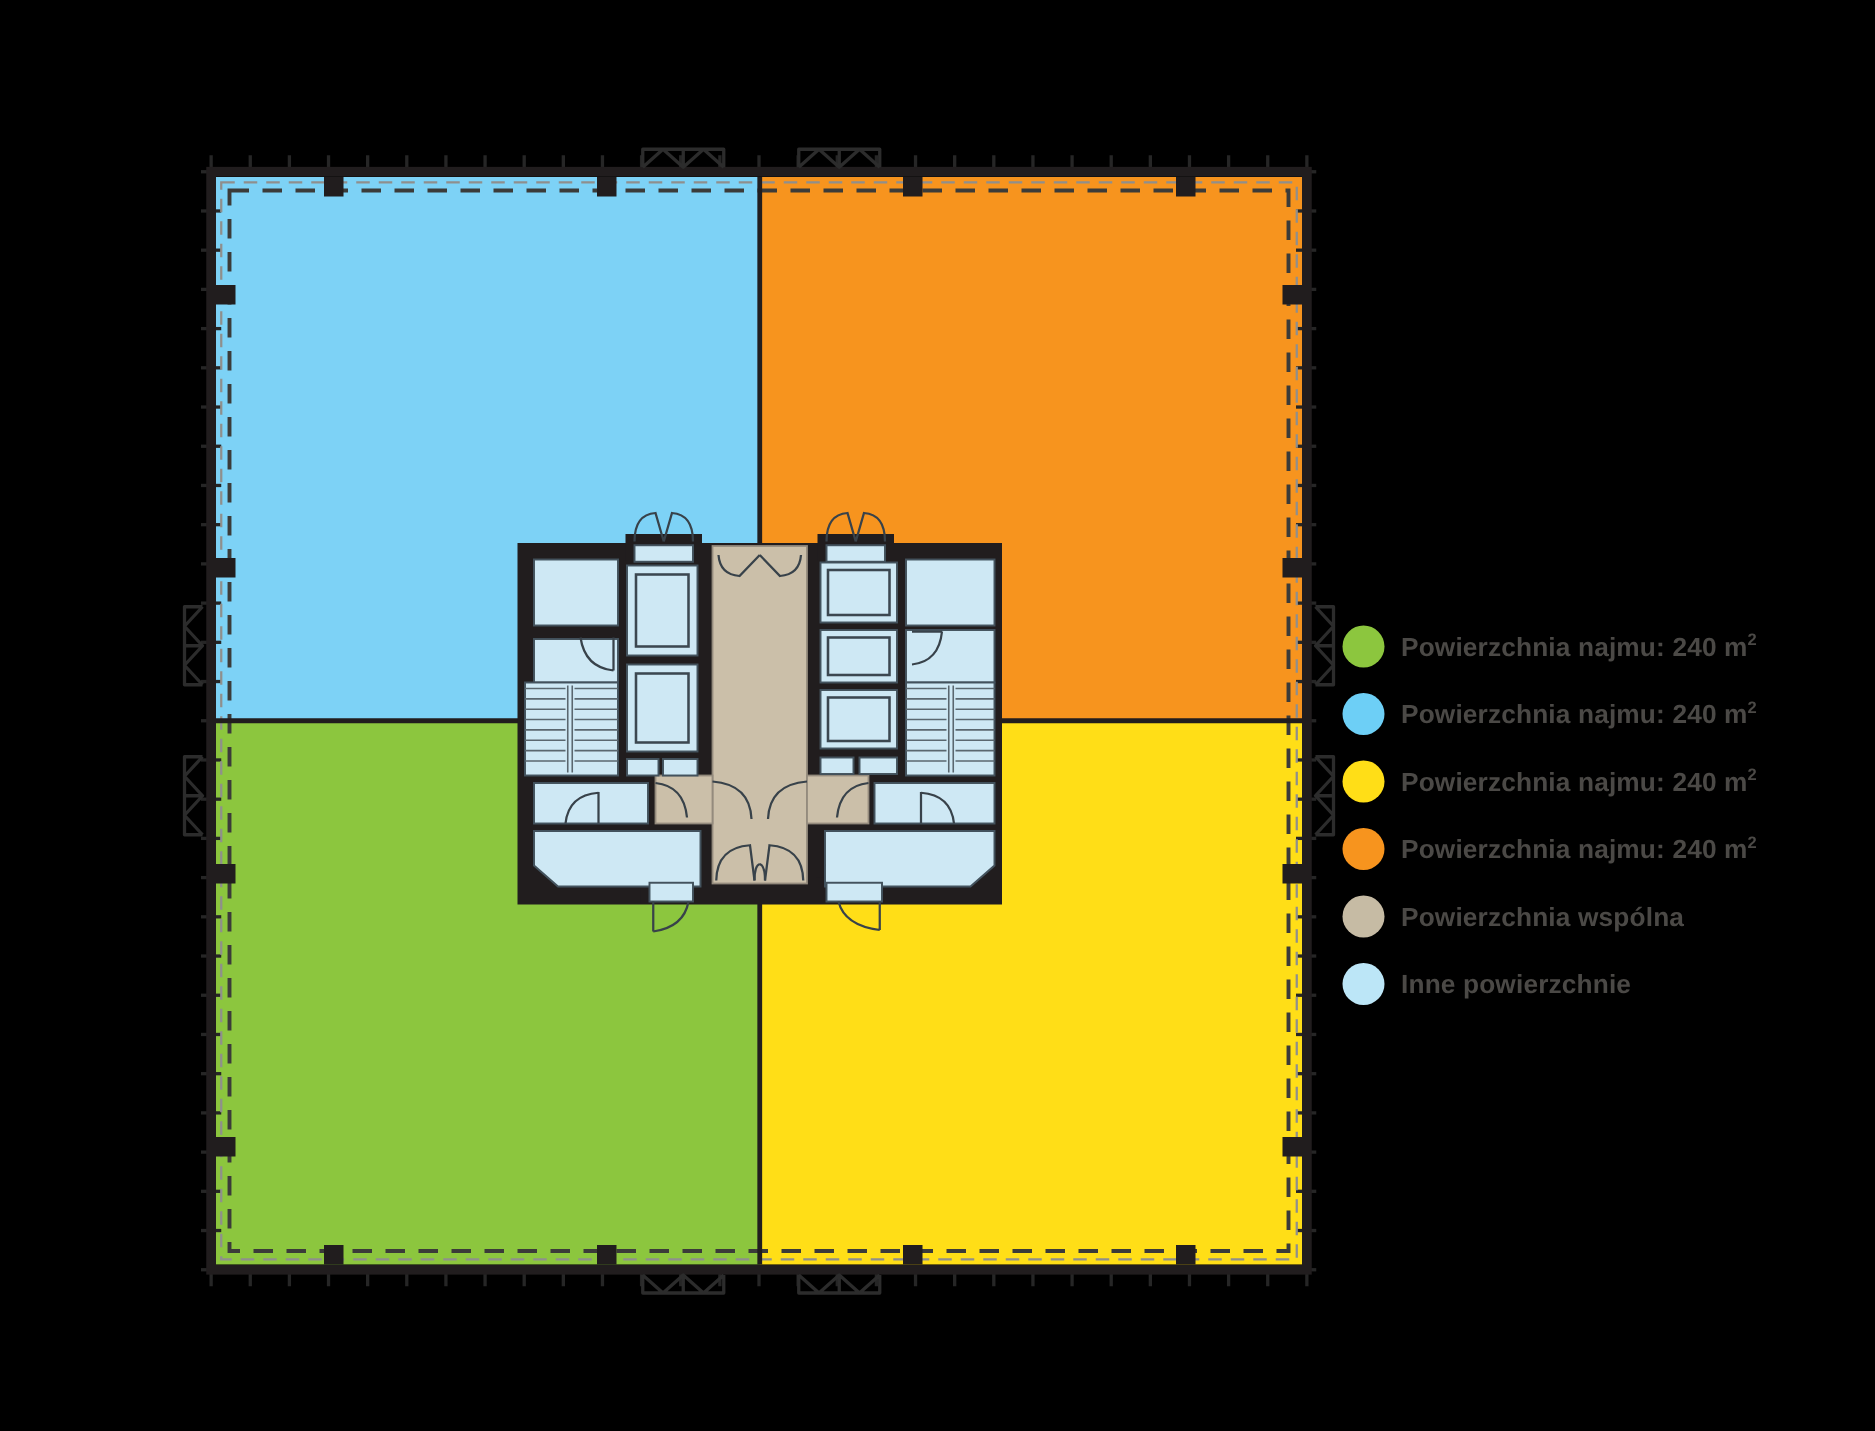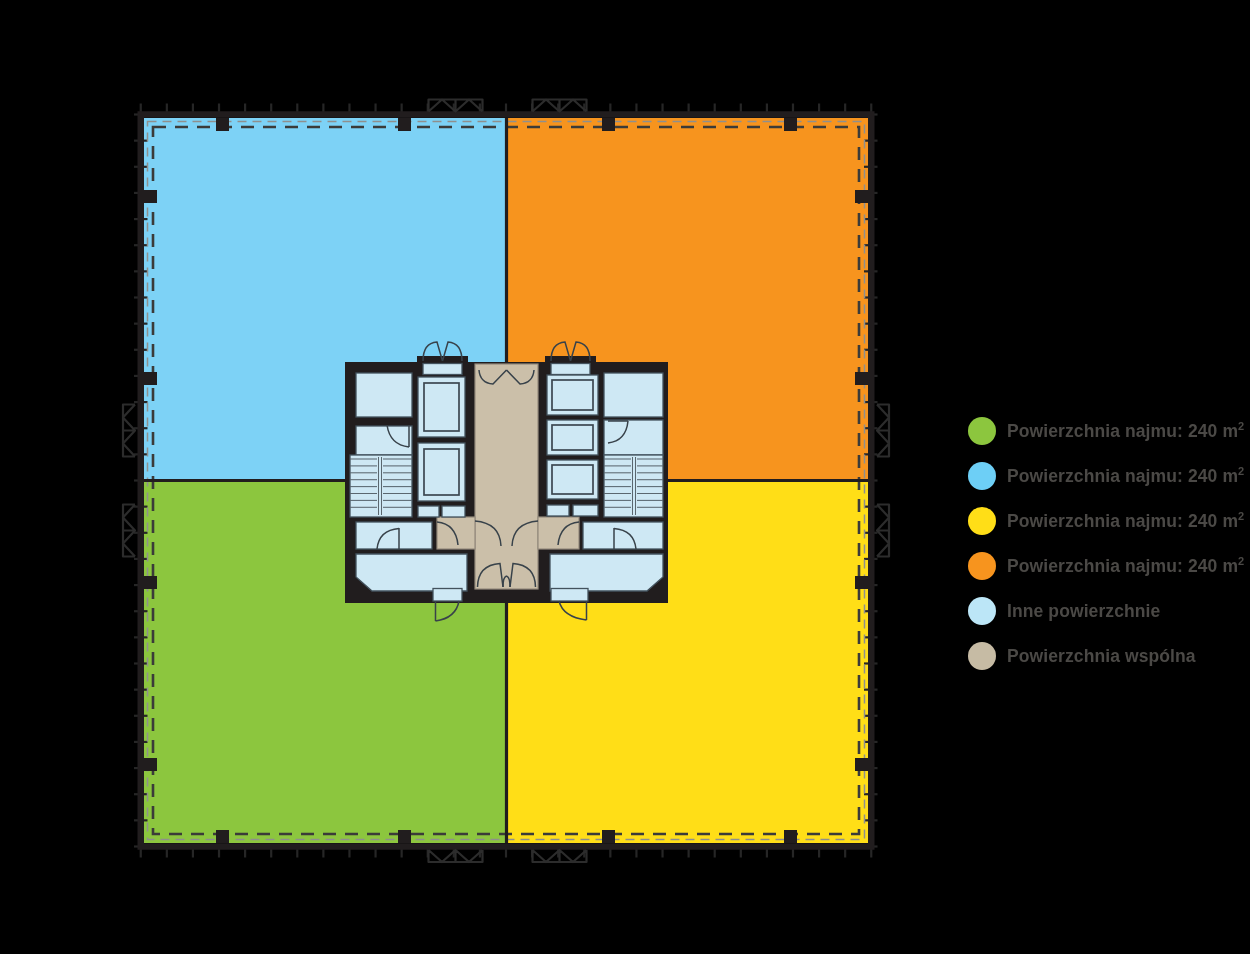--- a/index.html
+++ b/index.html
@@ -25,21 +25,21 @@
   .dash-dark{fill:none;stroke:var(--dashed_line);stroke-width:2.6;stroke-dasharray:13 9;}
   .core-wall{fill:var(--wall);}
   .room{fill:var(--other_area);stroke:#43525d;stroke-width:1.3;}
   .beige{fill:var(--common_area);stroke:#948b7d;stroke-width:1.2;}
   .frame{fill:none;stroke:#3c4750;stroke-width:1.7;}
   .door{fill:none;stroke:#38424a;stroke-width:1.5;}
   .tread{stroke:#5a676f;stroke-width:1.05;}
 
   
   .legend{
-    position:absolute;left:968px;top:417px;
+    position:absolute;left:895px;top:417px;
     display:flex;flex-direction:column;gap:17px;
   }
   .legend-row{display:flex;align-items:center;gap:11px;height:28px;}
   .swatch{width:28px;height:28px;border-radius:50%;flex:0 0 28px;}
   .legend-text{
     font-size:17.5px;font-weight:600;color:#4b4946;letter-spacing:.1px;
     white-space:nowrap;line-height:28px;
   }
   .legend-text strong{font-weight:700;}
   .legend-text sup{font-size:11px;line-height:0;}
@@ -355,20 +355,20 @@
   </div>
   <div class="legend-row">
     <span class="swatch" style="background: rgb(255, 222, 23);"></span>
     <span class="legend-text"><span>Powierzchnia najmu: </span><strong><span>240 m</span><sup>2</sup></strong></span>
   </div>
   <div class="legend-row">
     <span class="swatch" style="background: rgb(247, 148, 30);"></span>
     <span class="legend-text"><span>Powierzchnia najmu: </span><strong><span>240 m</span><sup>2</sup></strong></span>
   </div>
   <div class="legend-row">
+    <span class="swatch" style="background: rgb(198, 187, 164);"></span>
+    <span class="legend-text"><span>Powierzchnia wspólna</span><strong><span></span><sup></sup></strong></span>
+  </div>
+  <div class="legend-row">
     <span class="swatch" style="background: rgb(188, 230, 247);"></span>
     <span class="legend-text"><span>Inne powierzchnie</span><strong><span></span><sup></sup></strong></span>
   </div>
-  <div class="legend-row">
-    <span class="swatch" style="background: rgb(198, 187, 164);"></span>
-    <span class="legend-text"><span>Powierzchnia wspólna</span><strong><span></span><sup></sup></strong></span>
-  </div>
 </div>
 
 </body></html>

